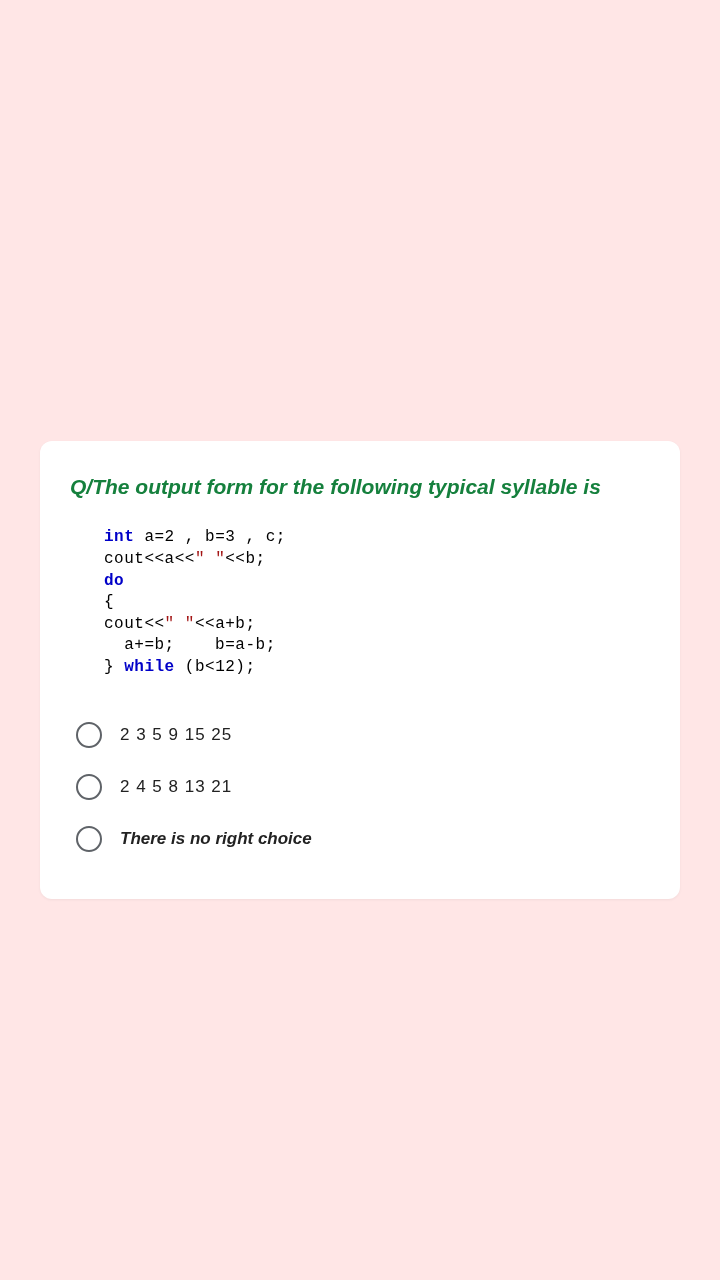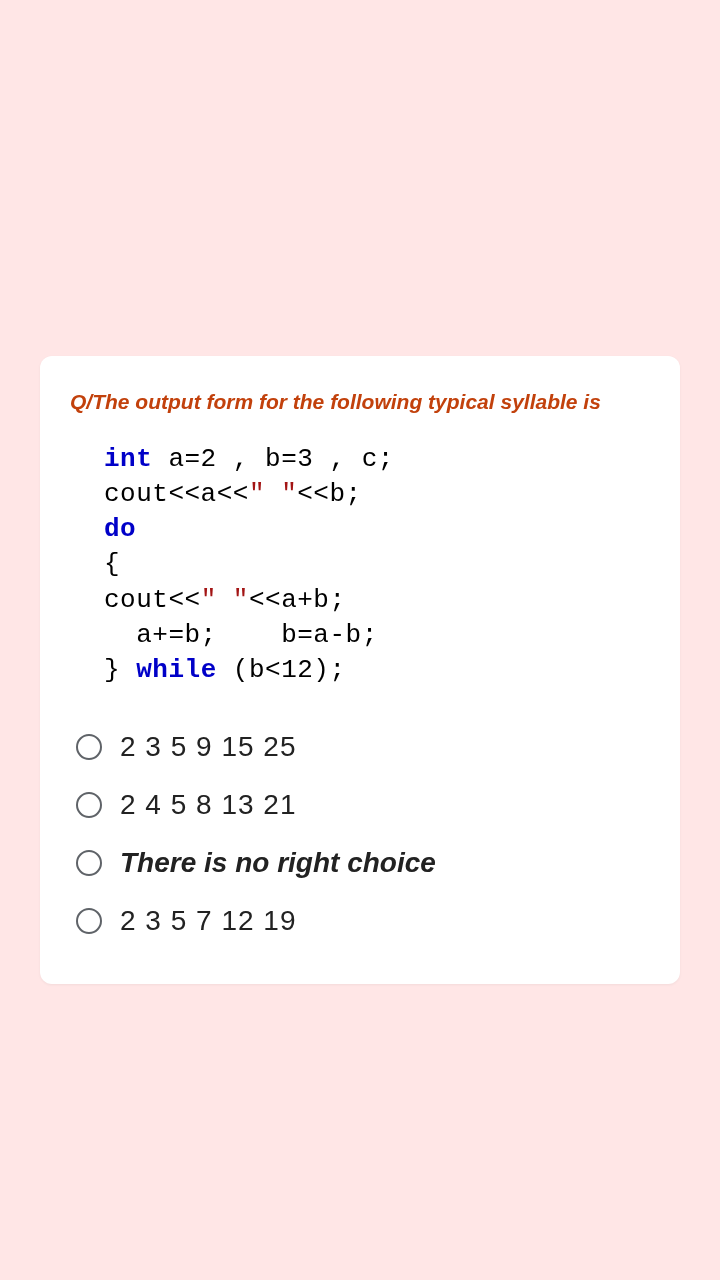--- a/index.html
+++ b/index.html
@@ -18,26 +18,26 @@
     border-radius: 12px;
     padding: 34px 30px 34px 30px;
     box-shadow: 0 1px 3px rgba(0,0,0,0.05);
     margin-top: 200px;
     margin-bottom: 140px;
   }
   .question {
     font-weight: bold;
     font-style: italic;
     font-size: 21px;
-    color: #c2410c;
+    color: #15803d;
     margin-bottom: 28px;
   }
   .code {
     font-family: "Courier New", Courier, monospace;
-    font-size: 26px;
+    font-size: 16px;
     line-height: 1.35;
     white-space: pre;
     margin-left: 34px;
     margin-bottom: 30px;
     letter-spacing: 0.5px;
   }
   .kw { color: #0000c8; font-weight: bold; }
   .tok { color: #000; }
   .str { color: #a31515; }
   .options { }
@@ -48,21 +48,21 @@
     padding: 13px 6px;
   }
   .radio {
     width: 26px;
     height: 26px;
     border: 2.5px solid #5f6368;
     border-radius: 50%;
     flex-shrink: 0;
   }
   .option-label {
-    font-size: 28px;
+    font-size: 17px;
     color: #222;
     letter-spacing: 1px;
   }
   .option-label.italic {
     font-style: italic;
     font-weight: bold;
     letter-spacing: 0;
     text-align: center;
   }
 </style>
@@ -86,18 +86,14 @@
       <div class="option-label"> 2 3 5 9 15 25</div>
     </div>
     <div class="option">
       <div class="radio"></div>
       <div class="option-label"> 2 4 5 8 13 21</div>
     </div>
     <div class="option">
       <div class="radio"></div>
       <div class="option-label italic">There is no right choice</div>
     </div>
-    <div class="option">
-      <div class="radio"></div>
-      <div class="option-label"> 2 3 5 7 12 19</div>
-    </div>
   </div>
 </div>
 
 </body></html>

